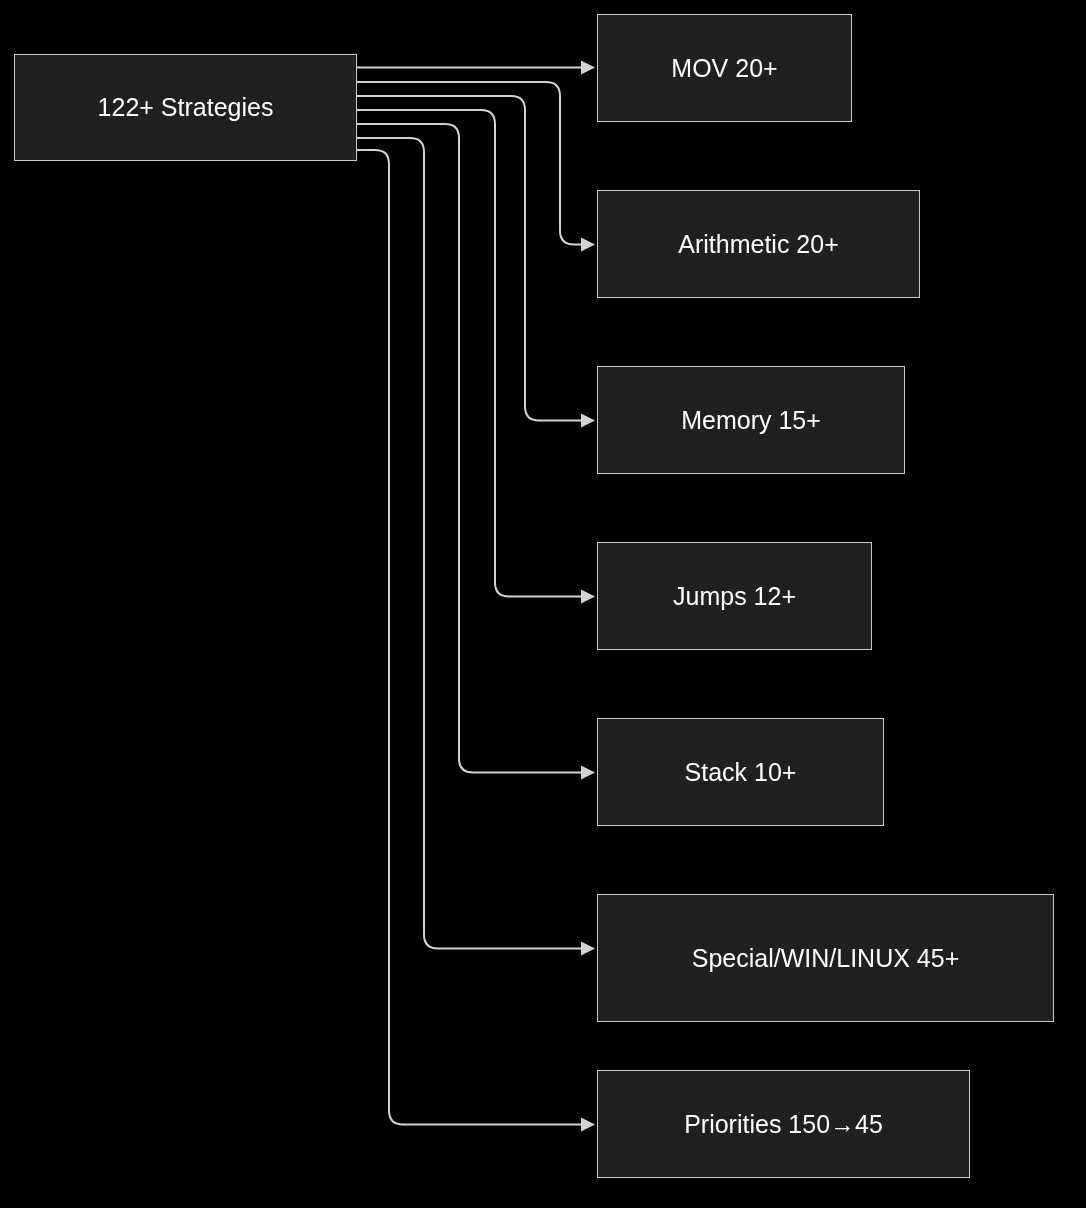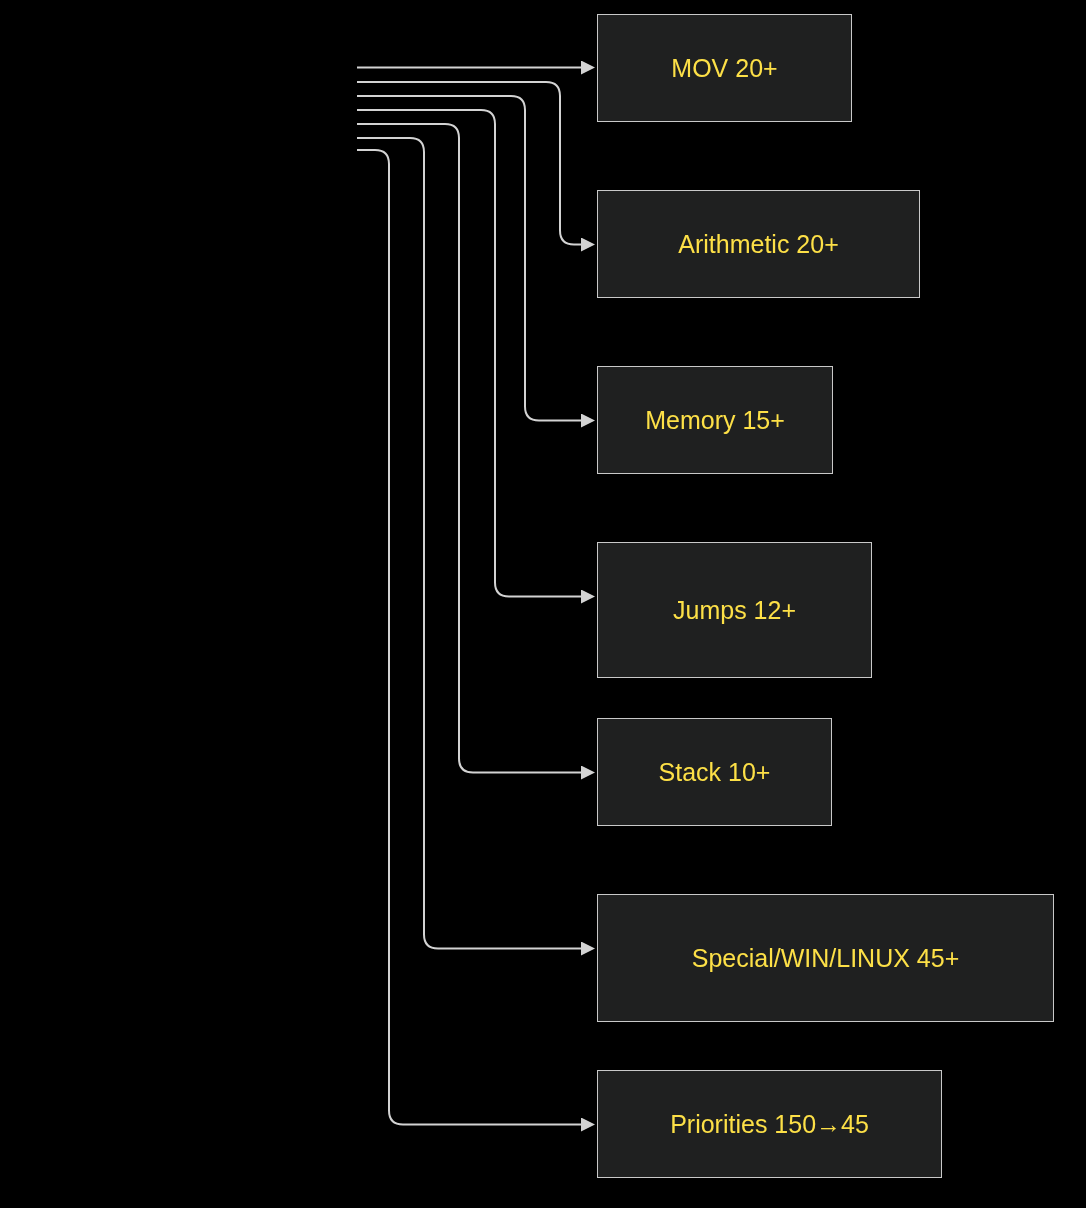--- a/index.html
+++ b/index.html
@@ -26,36 +26,36 @@
     stroke-width: 2px;
   }
   .node {
     position: absolute;
     background: #1f2020;
     border: 1.5px solid #c9c9c9;
     box-sizing: border-box;
     display: flex;
     align-items: center;
     justify-content: center;
-    color: #fde047;
+    color: #ffffff;
     font-size: 25px;
     text-align: center;
   }
   .node-label {
     white-space: nowrap;
   }
   
   .n-source     { left: 14px;  top: 54px;   width: 343px; height: 107px; }
   .n-mov        { left: 597px; top: 14px;   width: 255px; height: 108px; }
   .n-arithmetic { left: 597px; top: 190px;  width: 323px; height: 108px; }
-  .n-memory     { left: 597px; top: 366px;  width: 236px; height: 108px; }
-  .n-jumps      { left: 597px; top: 542px;  width: 275px; height: 136px; }
-  .n-stack      { left: 597px; top: 718px;  width: 235px; height: 108px; }
+  .n-memory     { left: 597px; top: 366px;  width: 308px; height: 108px; }
+  .n-jumps      { left: 597px; top: 542px;  width: 275px; height: 108px; }
+  .n-stack      { left: 597px; top: 718px;  width: 287px; height: 108px; }
   .n-special    { left: 597px; top: 894px;  width: 457px; height: 128px; }
-  .n-priorities { left: 597px; top: 1070px; width: 345px; height: 108px; }
+  .n-priorities { left: 597px; top: 1070px; width: 373px; height: 108px; }
 </style>
 </head>
 <body>
 
 <div class="canvas">
 
   <svg class="edge-layer" width="1086" height="1208" viewBox="0 0 1086 1208">
     <defs>
       <marker id="arrow" viewBox="0 0 12 12" markerWidth="16" markerHeight="14" markerUnits="userSpaceOnUse" refX="0" refY="6" orient="auto">
         <path d="M0,0 L12,6 L0,12 Z" fill="#d3d3d3"></path>
@@ -63,20 +63,23 @@
     </defs>
     <path class="edge" d="M357,67.5 L581,67.5" marker-end="url(#arrow)"></path>
     <path class="edge" d="M357,82 L546,82 Q560,82 560,96 L560,230.5 Q560,244.5 574,244.5 L581,244.5" marker-end="url(#arrow)"></path>
     <path class="edge" d="M357,96 L511,96 Q525,96 525,110 L525,406.5 Q525,420.5 539,420.5 L581,420.5" marker-end="url(#arrow)"></path>
     <path class="edge" d="M357,110 L481,110 Q495,110 495,124 L495,582.5 Q495,596.5 509,596.5 L581,596.5" marker-end="url(#arrow)"></path>
     <path class="edge" d="M357,124 L445,124 Q459,124 459,138 L459,758.5 Q459,772.5 473,772.5 L581,772.5" marker-end="url(#arrow)"></path>
     <path class="edge" d="M357,138 L410,138 Q424,138 424,152 L424,934.5 Q424,948.5 438,948.5 L581,948.5" marker-end="url(#arrow)"></path>
     <path class="edge" d="M357,150 L375,150 Q389,150 389,164 L389,1110.5 Q389,1124.5 403,1124.5 L581,1124.5" marker-end="url(#arrow)"></path>
   </svg>
 
+  <div class="node n-source">
+    <span class="node-label">122+ Strategies</span>
+  </div>
 
   <div class="node n-mov">
     <span class="node-label">MOV 20+</span>
   </div>
 
   <div class="node n-arithmetic">
     <span class="node-label">Arithmetic 20+</span>
   </div>
 
   <div class="node n-memory">

